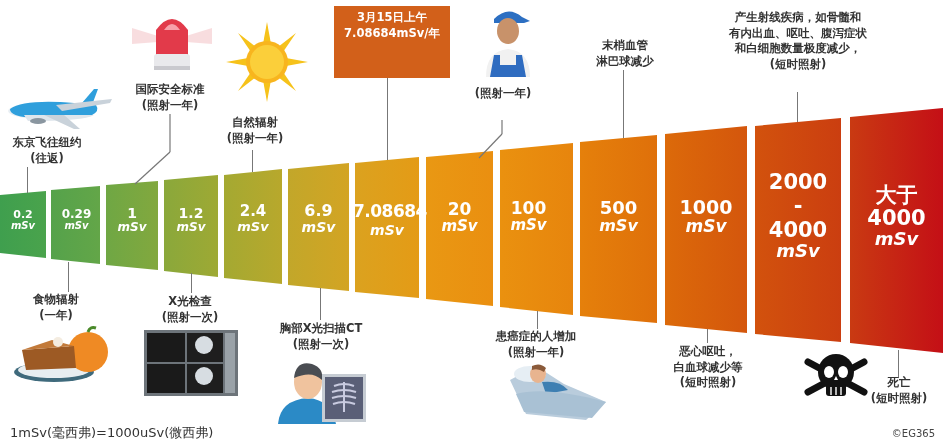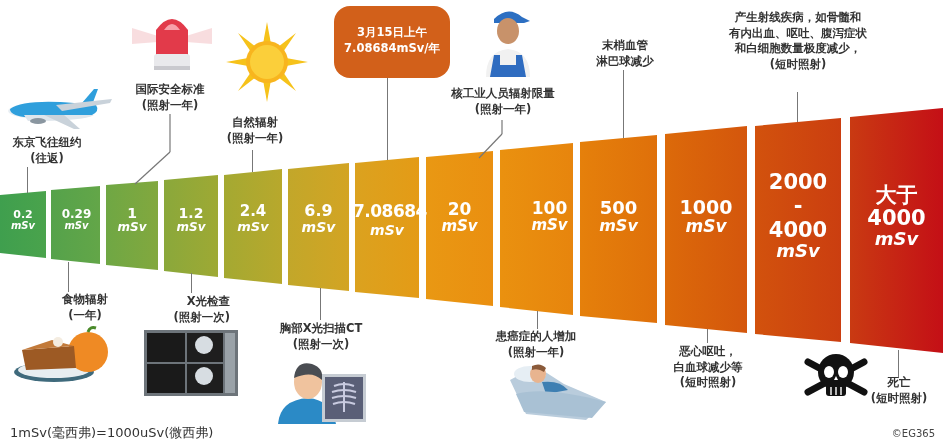--- a/index.html
+++ b/index.html
@@ -5,21 +5,21 @@
   * { box-sizing: border-box; margin: 0; padding: 0; }
   html, body { width: 943px; height: 443px; background: #ffffff; overflow: hidden; }
   body { position: relative; font-family: "DejaVu Sans", "Liberation Sans", sans-serif; color: #2a2a2a; }
   .stage { position: absolute; left: 0; top: 0; width: 943px; height: 443px; }
   svg.bars { position: absolute; left: 0; top: 0; }
   .seg-label { position: absolute; color: #fff; text-align: center; font-weight: bold; line-height: 1.05; }
   .seg-label .v { display: block; font-family: "DejaVu Sans", sans-serif; }
   .seg-label .u { display: block; font-style: italic; font-family: "DejaVu Sans", sans-serif; }
   .callout { position: absolute; text-align: center; font-weight: bold; font-size: 11.5px; line-height: 1.35; color: #333; white-space: nowrap; }
   .leader { position: absolute; background: #777; width: 1.2px; }
-  .orange-box { position: absolute; left: 334px; top: 6px; width: 116px; height: 72px; background: #d2601a; color: #fff; font-weight: bold; font-size: 11.5px; line-height: 1.35; text-align: center; padding-top: 19px; border-radius: 16px; }
+  .orange-box { position: absolute; left: 334px; top: 6px; width: 116px; height: 72px; background: #d2601a; color: #fff; font-weight: bold; font-size: 11.5px; line-height: 1.35; text-align: center; padding-top: 4px; }
   .footnote { position: absolute; left: 10px; top: 424px; font-size: 13px; font-weight: normal; color: #333; }
   .copyright { position: absolute; right: 8px; top: 428px; font-size: 10px; color: #444; }
   .icon { position: absolute; }
 </style>
 </head>
 <body>
 
 <div class="stage">
 
   <svg class="bars" width="943" height="443">
@@ -118,21 +118,21 @@
     <span class="u" style="font-size:14px">mSv</span>
   </div>
   <div class="seg-label" style="left:353px;top:203px;width:68px;">
     <span class="v" style="font-size:17px;letter-spacing:-0.5px">7.08684</span>
     <span class="u" style="font-size:14px;margin-top:2px">mSv</span>
   </div>
   <div class="seg-label" style="left:426px;top:201px;width:67px;">
     <span class="v" style="font-size:17px">20</span>
     <span class="u" style="font-size:15px">mSv</span>
   </div>
-  <div class="seg-label" style="left:513px;top:200px;width:73px;">
+  <div class="seg-label" style="left:492px;top:200px;width:73px;">
     <span class="v" style="font-size:17px">100</span>
     <span class="u" style="font-size:15px">mSv</span>
   </div>
   <div class="seg-label" style="left:580px;top:199px;width:77px;">
     <span class="v" style="font-size:18px">500</span>
     <span class="u" style="font-size:16px">mSv</span>
   </div>
   <div class="seg-label" style="left:665px;top:198px;width:82px;">
     <span class="v" style="font-size:19px">1000</span>
     <span class="u" style="font-size:17px">mSv</span>
@@ -178,39 +178,38 @@
   </div>
   <div class="callout" style="left:220px;top:115px;width:70px;">
     <div>自然辐射</div>
     <div>(照射一年)</div>
   </div>
   <div class="orange-box">
     <div>3月15日上午</div>
     <div>7.08684mSv/年</div>
   </div>
   <div class="callout" style="left:438px;top:86px;width:130px;">
-    <div>核工业人员辐射限量</div>
     <div>(照射一年)</div>
   </div>
   <div class="callout" style="left:585px;top:38px;width:80px;">
     <div>末梢血管</div>
     <div>淋巴球减少</div>
   </div>
   <div class="callout" style="left:720px;top:10px;width:156px;">
     <div>产生射线疾病，如骨髓和</div>
     <div>有内出血、呕吐、腹泻症状</div>
     <div>和白细胞数量极度减少，</div>
     <div>(短时照射)</div>
   </div>
 
-  <div class="callout" style="left:50px;top:292px;width:70px;">
+  <div class="callout" style="left:21px;top:292px;width:70px;">
     <div>食物辐射</div>
     <div>(一年)</div>
   </div>
-  <div class="callout" style="left:150px;top:294px;width:80px;text-align:right;">
+  <div class="callout" style="left:150px;top:294px;width:80px;">
     <div>X光检查</div>
     <div>(照射一次)</div>
   </div>
   <div class="callout" style="left:268px;top:321px;width:106px;">
     <div>胸部X光扫描CT</div>
     <div>(照射一次)</div>
   </div>
   <div class="callout" style="left:486px;top:329px;width:100px;">
     <div>患癌症的人增加</div>
     <div>(照射一年)</div>

